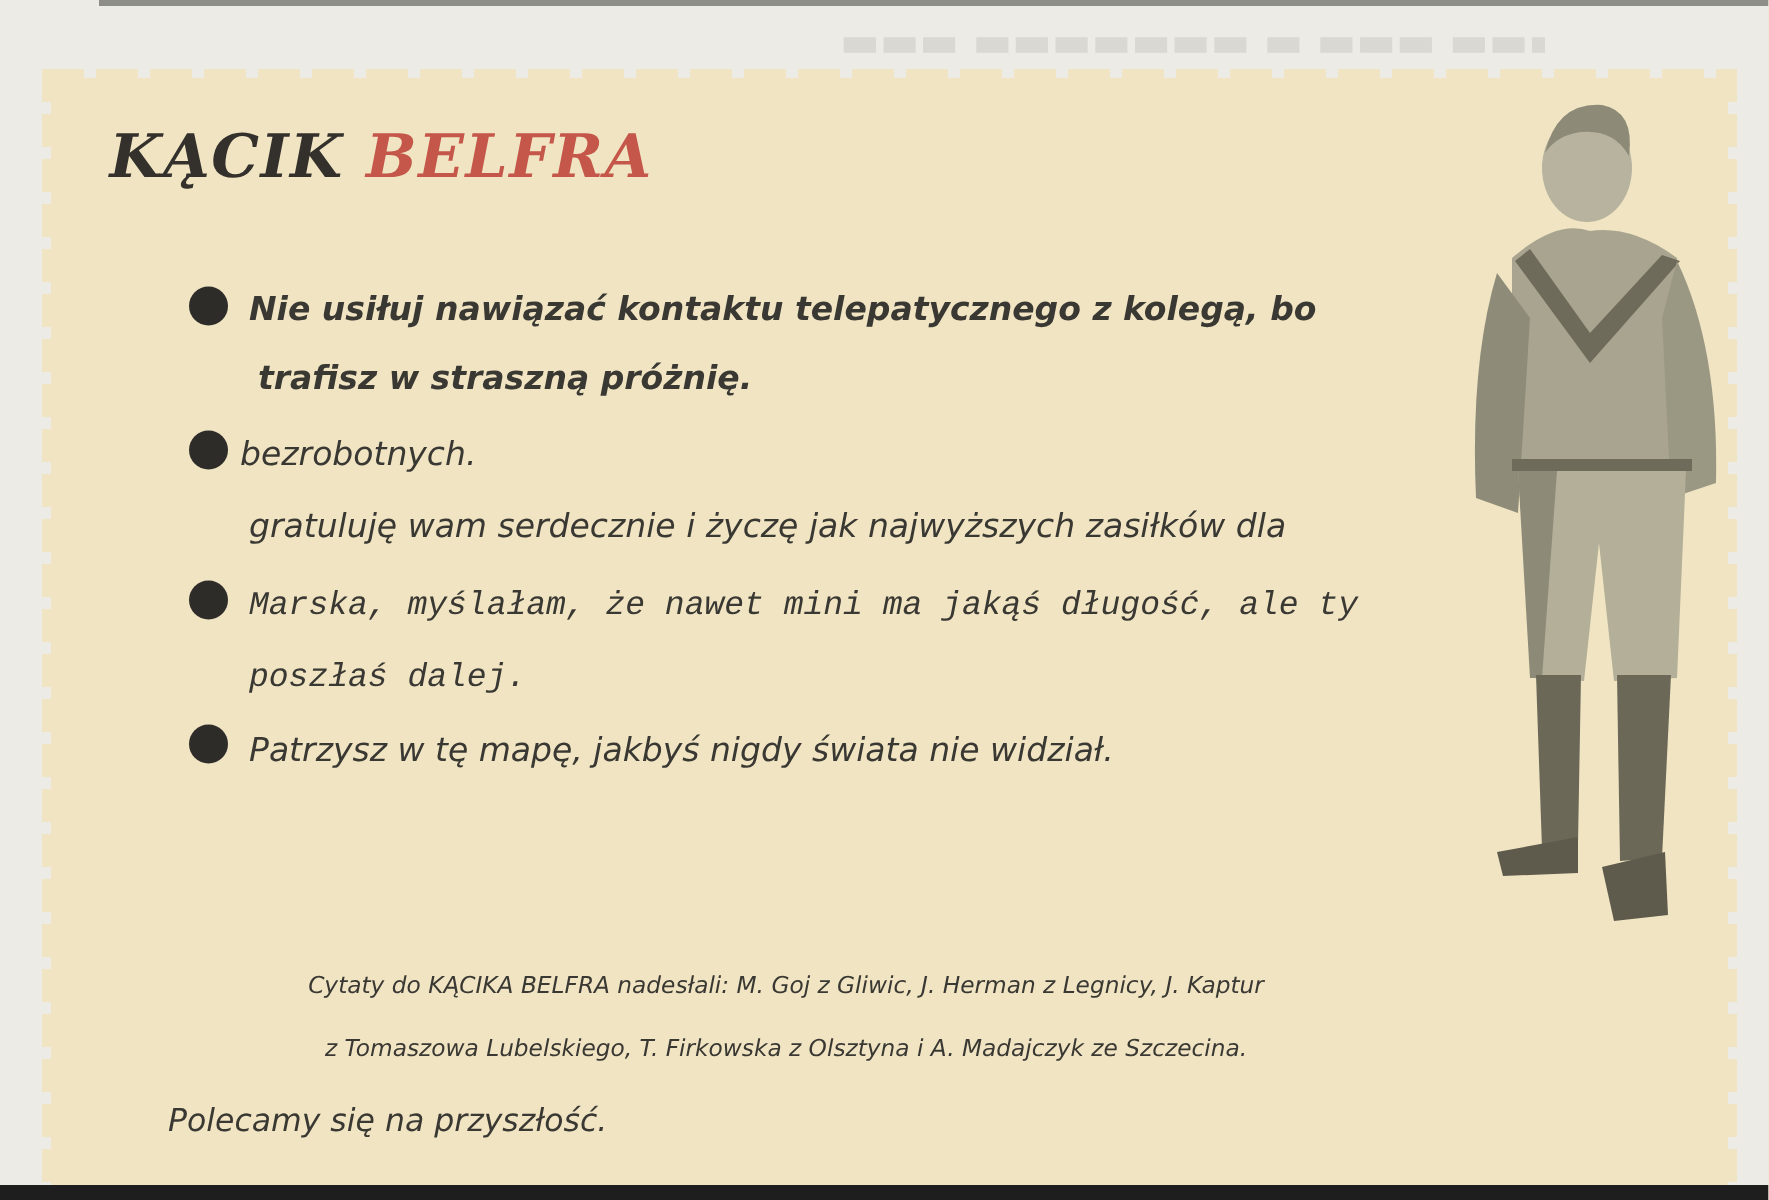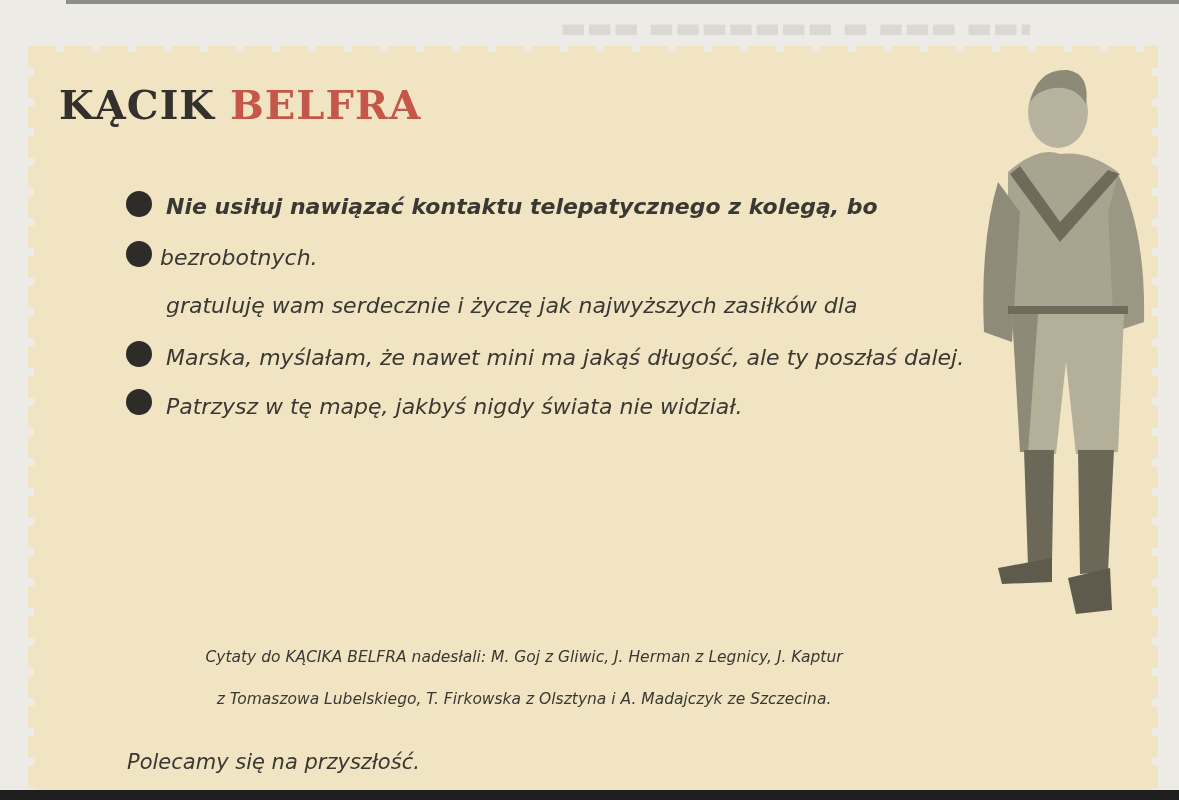--- a/index.html
+++ b/index.html
@@ -41,48 +41,48 @@
       background-image:linear-gradient(180deg, transparent 0 22px, #ecebe6 22px 30px);
       background-size:6px 30px;
     }
     .perf-right {
       right:0; top:0; bottom:0; width:6px;
       background-image:linear-gradient(180deg, transparent 0 22px, #ecebe6 22px 30px);
       background-size:6px 30px;
     }
 
     .title {
-      position:absolute; left:59px; top:82px; margin:0;
+      position:absolute; left:73px; top:82px; margin:0;
       font-family:"DejaVu Serif", serif; font-weight:bold;
-      font-size:40px; letter-spacing:1px; line-height:46px;
+      font-size:40px; letter-spacing:1px; line-height:46px;font-style:italic;
     }
     .title .dark { color:#34312c; }
     .title .red { color:#c4574a; }
 
     .quotes { position:absolute; left:126px; top:184px; width:880px; margin:0; padding:0; list-style:none; }
     .quote { position:relative; padding-left:40px; color:#3a3833; font-style:italic; font-size:22px; }
     .quote .bullet {
       position:absolute; left:0; top:7px; width:26px; height:26px; border-radius:50%;
       background:#2e2c29;
     }
     .q1 { font-weight:bold; line-height:46px; font-size:22px; }
     .q1 .cont, .q3 .cont { display:block; }
     .q1 .cont { padding-left:6px; }
     .q2 { margin-top:2px; line-height:46px; }
     .q3 { margin-top:4px; line-height:48px; }
     .q3 .cont2 { display:block; margin-left:-6px; }
-    .q4 { margin-top:4px; line-height:48px; }
+    .q4 { margin-top:4px; line-height:48px;font-family:Liberation Mono, monospace; }
     .q5 { margin-top:0px; line-height:50px; }
 
     .credits {
       position:absolute; left:114px; top:636px; width:820px;
       color:#3a3833; font-style:italic; font-size:15.5px; line-height:42px; margin:0;text-align:center;
     }
     .closing {
-      position:absolute; left:112px; top:735px; margin:15px;
+      position:absolute; left:112px; top:735px; margin:0;
       color:#3a3833; font-style:italic; font-size:21px;
     }
 
     .figure { position:absolute; left:968px; top:62px; width:190px; height:570px; }
   </style>
 </head>
 <body>
 
 <div class="top-rule"></div>
 
@@ -99,20 +99,21 @@
 
 <h1 class="title">
   <span class="dark">KĄCIK</span>
   <span class="red">BELFRA</span>
 </h1>
 
 <ul class="quotes">
   <li class="quote q1">
     <span class="bullet"></span>
     <span>Nie usiłuj nawiązać kontaktu telepatycznego z kolegą, bo</span>
+    <span class="cont">trafisz w straszną próżnię.</span>
   </li>
   <li class="quote q3">
     <span class="bullet"></span>
     <span class="cont cont2">bezrobotnych.</span>
     <span class="cont">gratuluję wam serdecznie i życzę jak najwyższych zasiłków dla</span>
   </li>
   <li class="quote q4">
     <span class="bullet"></span>
     <span>Marska, myślałam, że nawet mini ma jakąś długość, ale ty poszłaś dalej.</span>
   </li>

